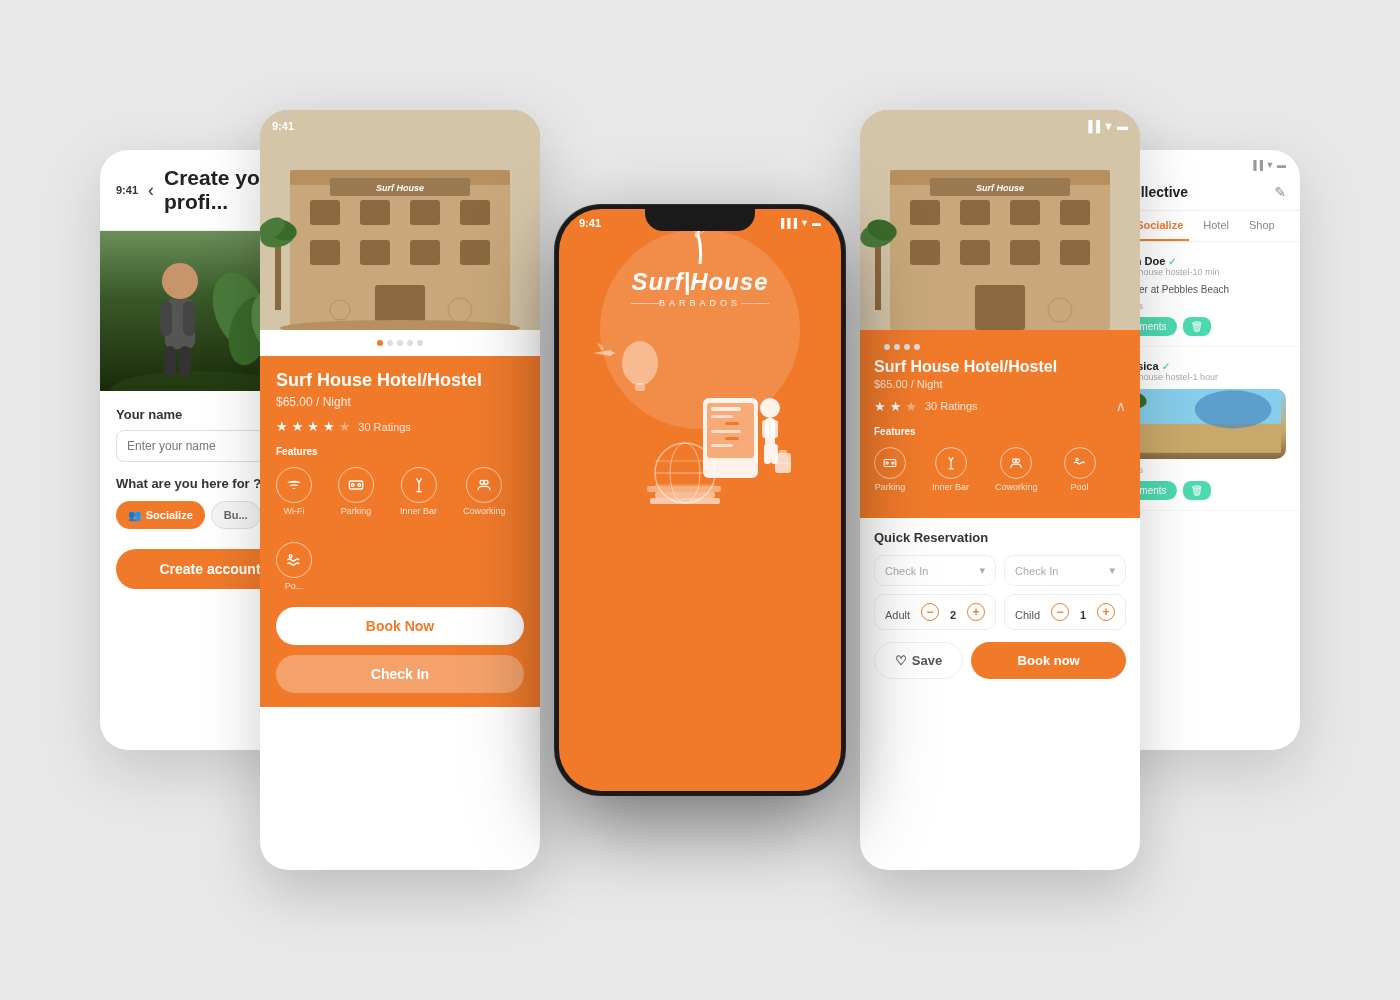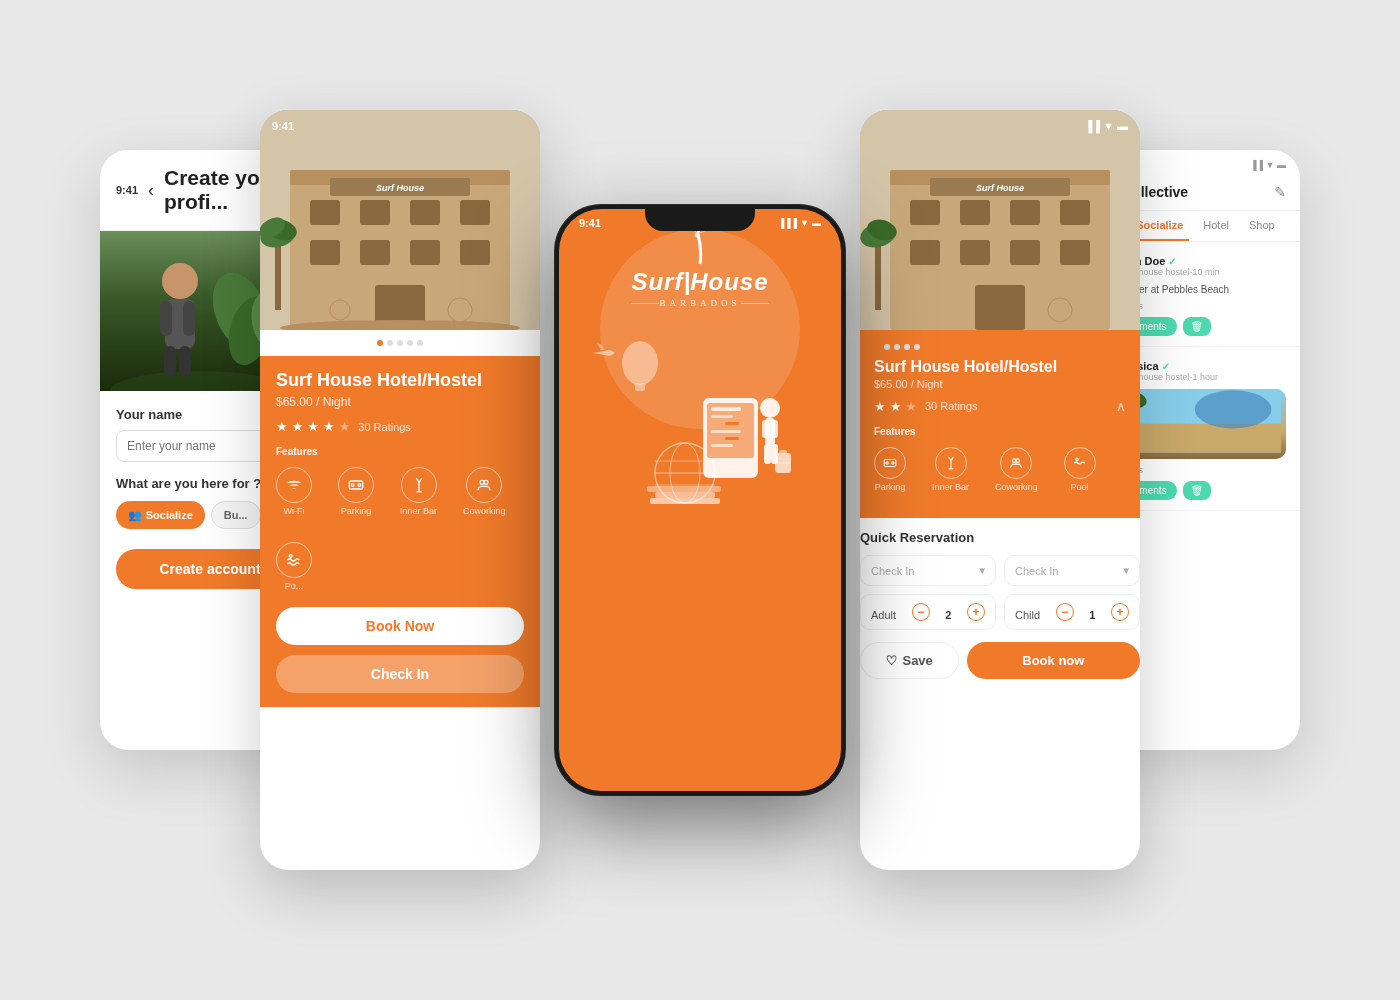--- a/index.html
+++ b/index.html
@@ -649,21 +649,21 @@
       border: 1.5px solid rgba(255,255,255,0.6);
       display: flex;
       align-items: center;
       justify-content: center;
       color: #fff;
       font-size: 12px;
     }
 
     .mid-right-white-section {
       background: #fff;
-      padding: 12px 0;
+      padding: 12px 14px;
     }
   </style>
 </head>
 <body>
 
 <div class="scene">
 
   <div class="card-left">
     <div class="card-left-header">
       <span class="card-left-time">9:41</span>
@@ -848,21 +848,21 @@
 
             <path d="M28 25 Q15 15 10 8 Q20 12 25 22" fill="white" opacity="0.9"></path>
             <path d="M28 25 Q20 10 25 3 Q28 15 30 23" fill="white" opacity="0.9"></path>
             <path d="M28 25 Q35 8 45 5 Q38 15 30 22" fill="white" opacity="0.9"></path>
             <path d="M28 25 Q42 18 50 12 Q40 20 31 24" fill="white" opacity="0.8"></path>
 
             <circle cx="27" cy="26" r="2.5" fill="white" opacity="0.7"></circle>
           </svg>
           <div style="text-align:center;margin-top:-5px;">
             <span style="font-size:24px;font-weight:900;color:#fff;font-style:italic;letter-spacing:1px;margin-top:36px;">Surf</span><span style="font-size:24px;font-weight:900;color:#fff;font-style:italic;">|</span><span style="font-size:24px;font-weight:900;color:#fff;font-style:italic;letter-spacing:1px;">House</span>
-            <div style="display:flex;align-items:center;justify-content:flex-end;margin-top:2px;font-family:Liberation Serif, serif;">
+            <div style="display:flex;align-items:center;justify-content:flex-end;margin-top:2px;">
               <span style="flex:1;height:1px;background:rgba(255,255,255,0.5);display:block;"></span>
               <span style="font-size:9px;color:rgba(255,255,255,0.9);letter-spacing:4px;">BARBADOS</span>
               <span style="flex:1;height:1px;background:rgba(255,255,255,0.5);display:block;"></span>
             </div>
           </div>
         </div>
 
         <div style="position:relative;width:230px;height:200px;margin-top:15px;">
           <svg viewBox="0 0 230 200" width="230" height="200">
 

